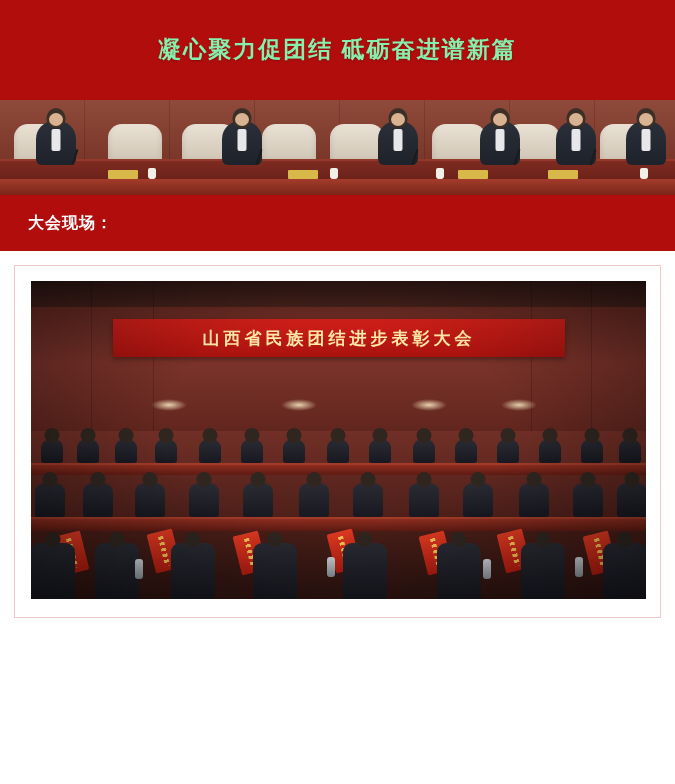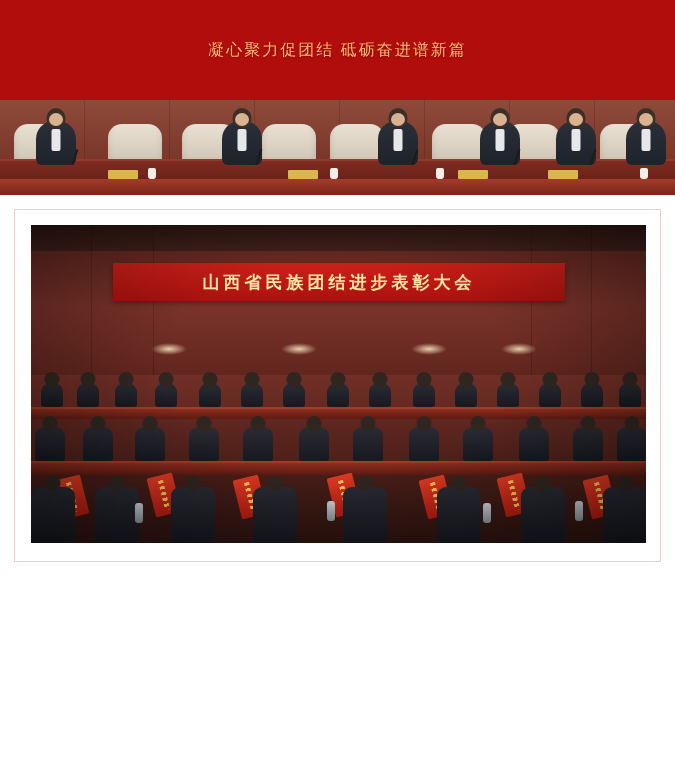--- a/index.html
+++ b/index.html
@@ -24,23 +24,23 @@
   .banner {
     position: relative;
     width: 675px;
     height: 100px;
     background: #b10d0d;
     display: flex;
     align-items: center;
     justify-content: center;
   }
   .banner-title {
-    color: #fdba74;
-    font-size: 16px;
-    font-weight: normal;
+    color: #86efac;
+    font-size: 23px;
+    font-weight: bold;
     letter-spacing: 2px;
     text-align: center;
     line-height: 1.2;
     text-shadow: 0 1px 2px rgba(0,0,0,0.25);
   }
 
   
   .hero {
     position: relative;
     width: 675px;
@@ -374,20 +374,23 @@
     <div class="nameplate" style="left:288px;"></div>
     <div class="nameplate" style="left:458px;"></div>
     <div class="nameplate" style="left:548px;"></div>
 
     <div class="cup" style="left:148px;"></div>
     <div class="cup" style="left:330px;"></div>
     <div class="cup" style="left:436px;"></div>
     <div class="cup" style="left:640px;"></div>
   </div>
 
+  <div class="section-bar">
+    <span class="section-bar-label">大会现场：</span>
+  </div>
 
   <div class="card">
 
     <div class="photo">
       <div class="hall-bg"></div>
       <div class="stage-wall"></div>
       <div class="ceiling"></div>
 
       <div class="wall-col" style="left:60px;"></div>
       <div class="wall-col" style="left:122px;"></div>

